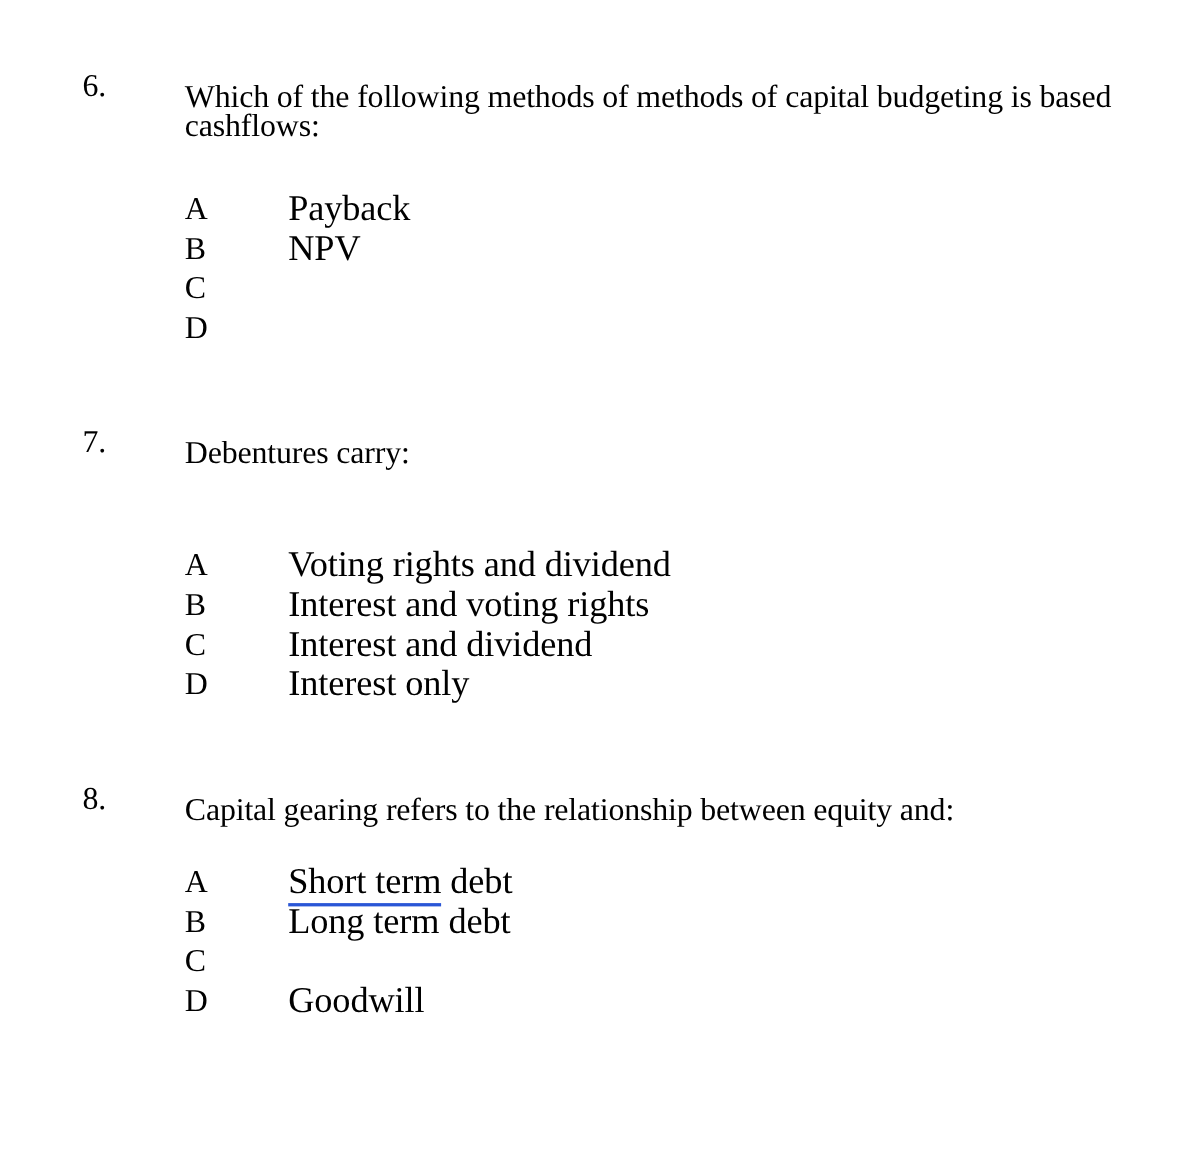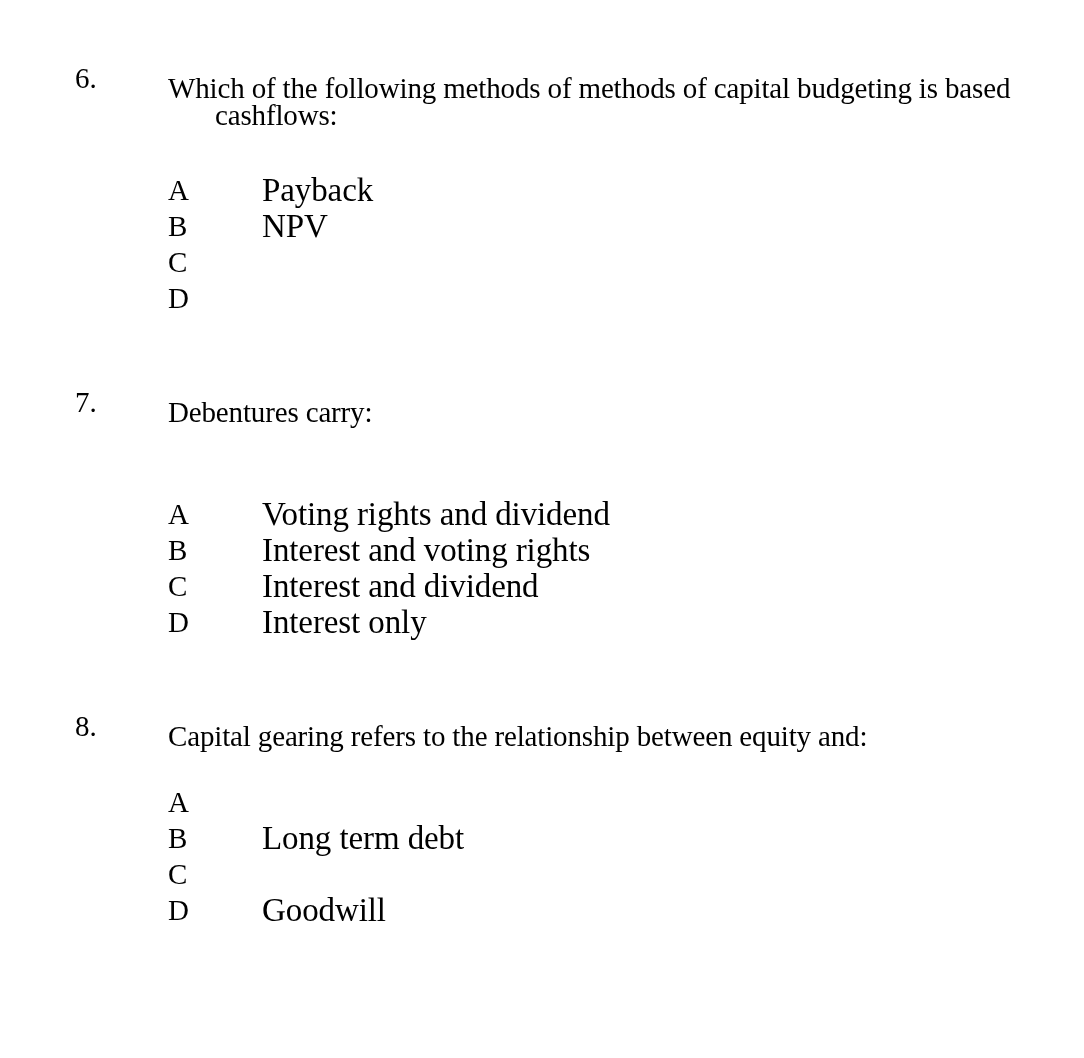--- a/index.html
+++ b/index.html
@@ -107,21 +107,21 @@
 </style>
 </head>
 <body>
 
 <div class="page">
 
   <div class="question-block" style="top:60px;">
     <div class="q-head" style="height:74px;">
       <span class="q-number">6.</span>
       <span class="q-text">Which of the following methods of methods of capital budgeting is based</span>
-      <span class="q-text-line2" style="top:37px;margin-left:47px;">cashflows:</span>
+      <span class="q-text-line2" style="top:37px;">cashflows:</span>
     </div>
   </div>
 
   <div class="options" style="top:172px;">
     <div class="option-row">
       <span class="option-letter">A</span>
       <span class="option-text">Payback</span>
     </div>
     <div class="option-row">
       <span class="option-letter">B</span>
@@ -164,20 +164,21 @@
   <div class="question-block" style="top:708px;">
     <div class="q-head" style="height:37px;">
       <span class="q-number">8.</span>
       <span class="q-text">Capital gearing refers to the relationship between equity and:</span>
     </div>
   </div>
 
   <div class="options" style="top:784px;">
     <div class="option-row">
       <span class="option-letter">A</span>
+      <span class="option-text"><span class="underlined-blue">Short term</span><span> debt</span></span>
     </div>
     <div class="option-row">
       <span class="option-letter">B</span>
       <span class="option-text">Long term debt</span>
     </div>
     <div class="option-row">
       <span class="option-letter">C</span>
     </div>
     <div class="option-row">
       <span class="option-letter">D</span>

